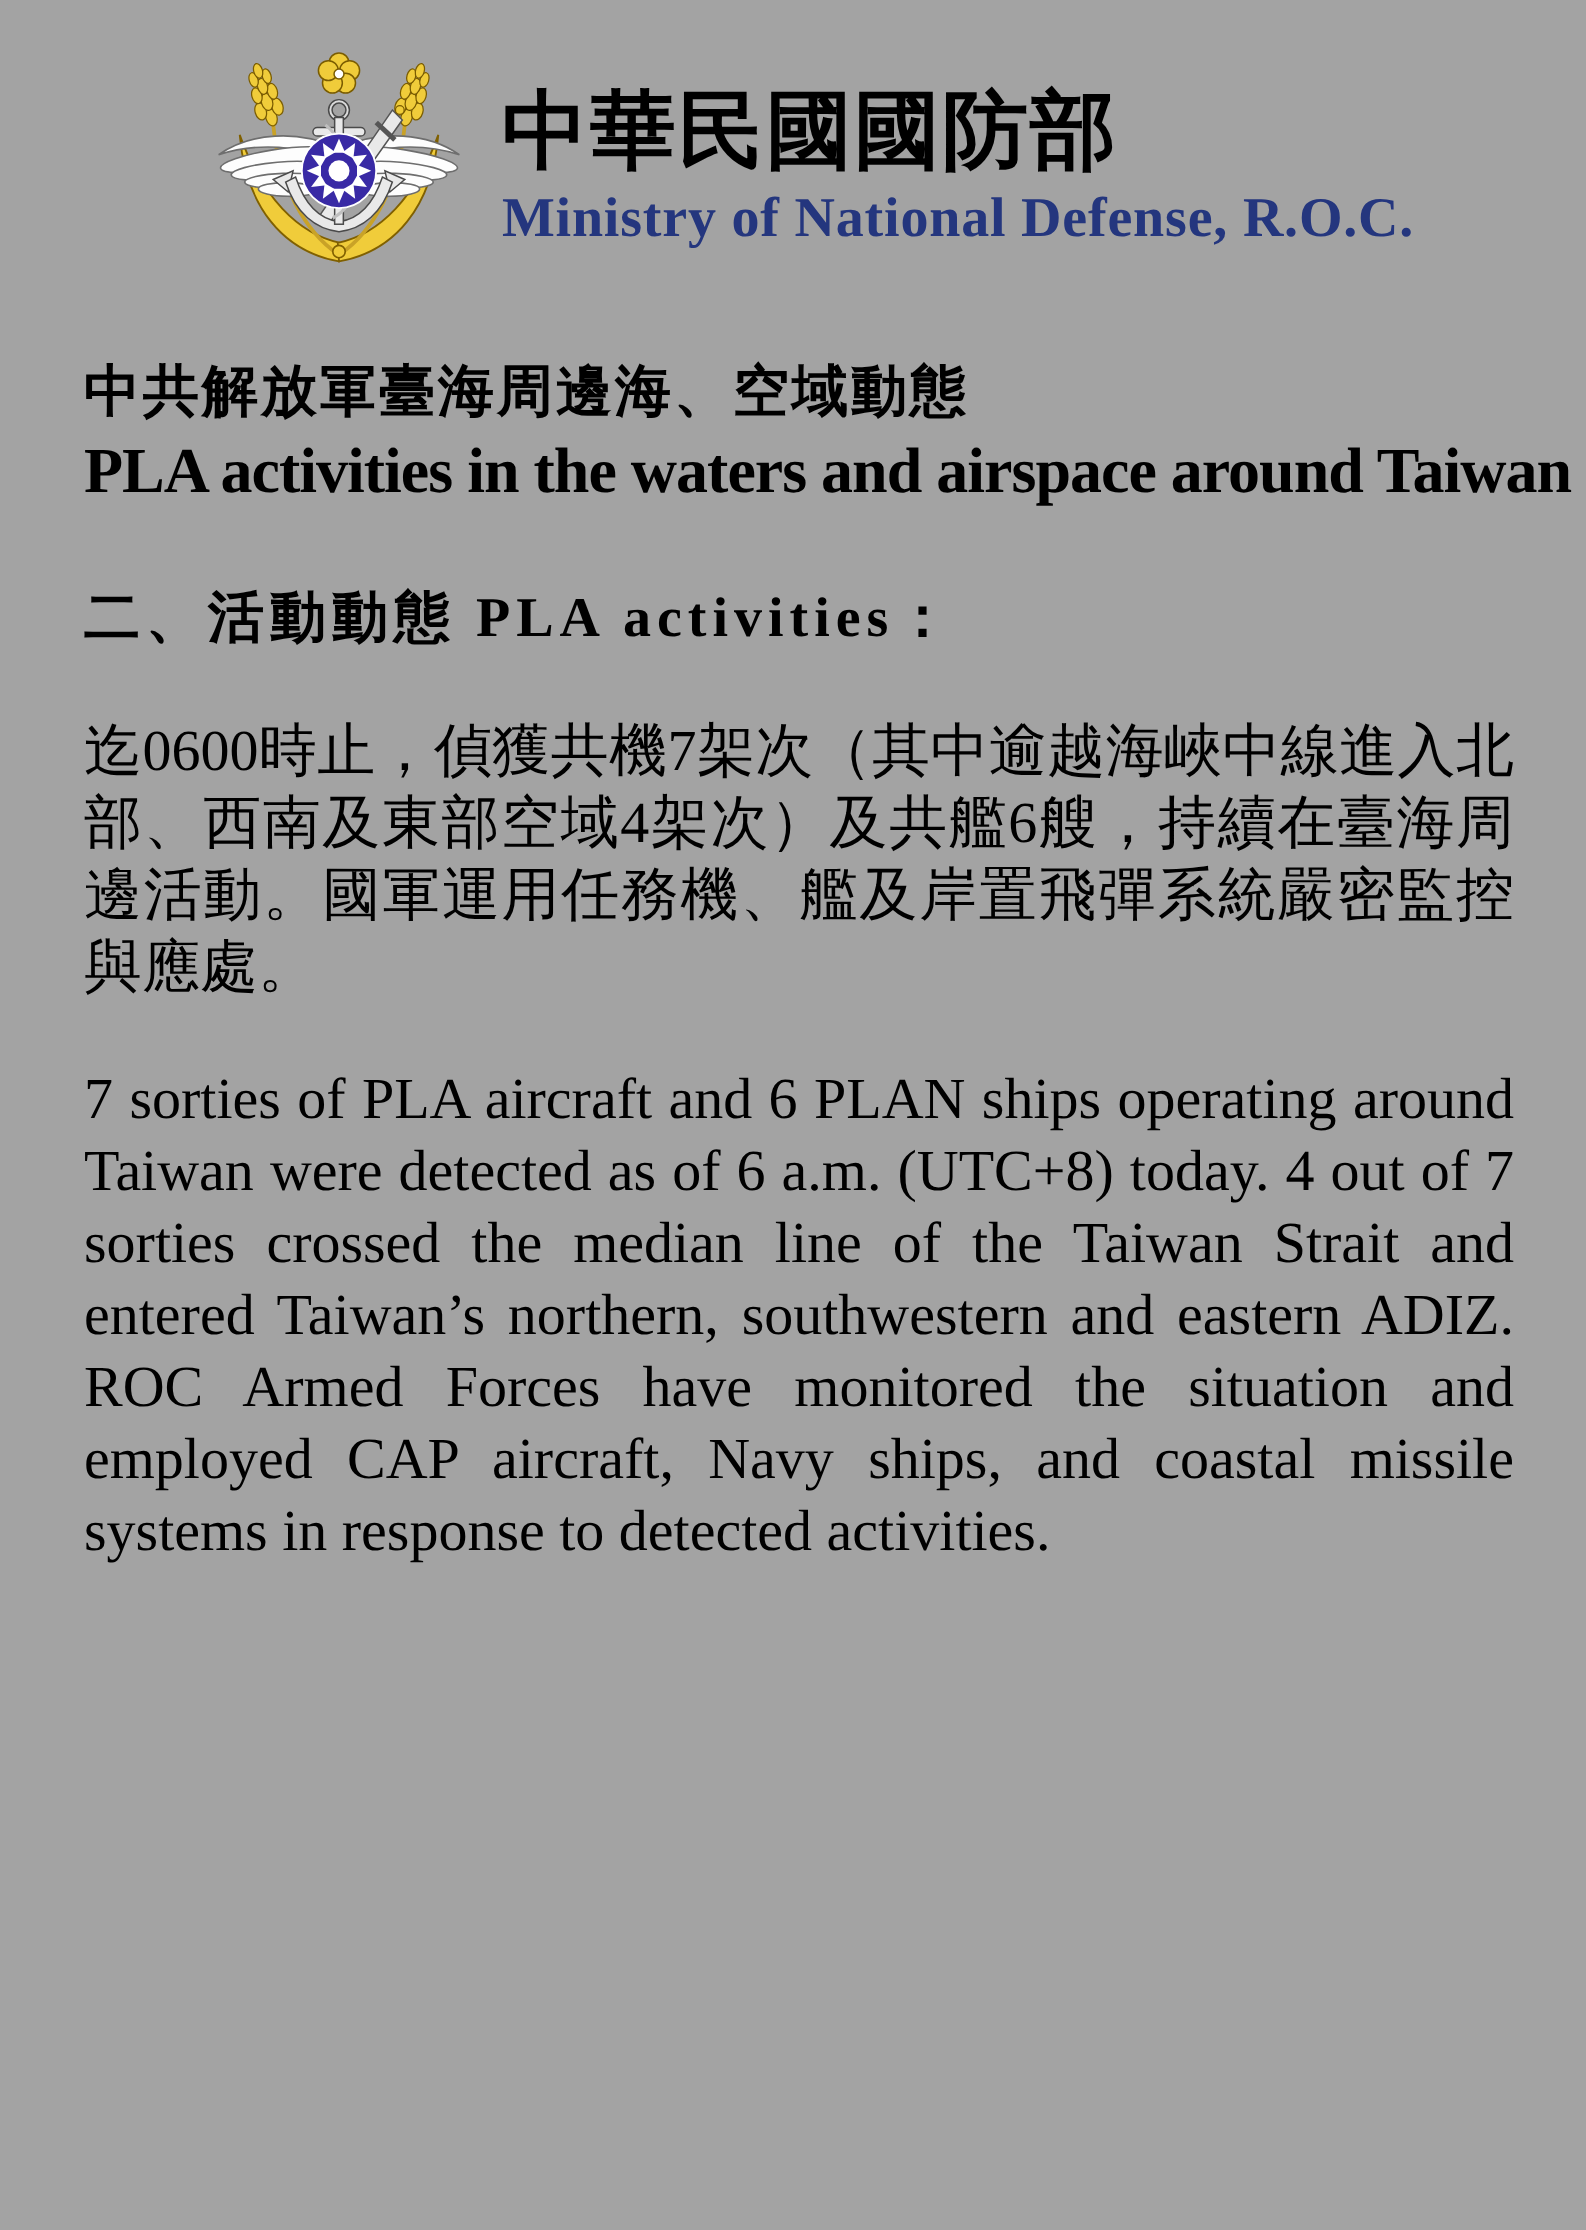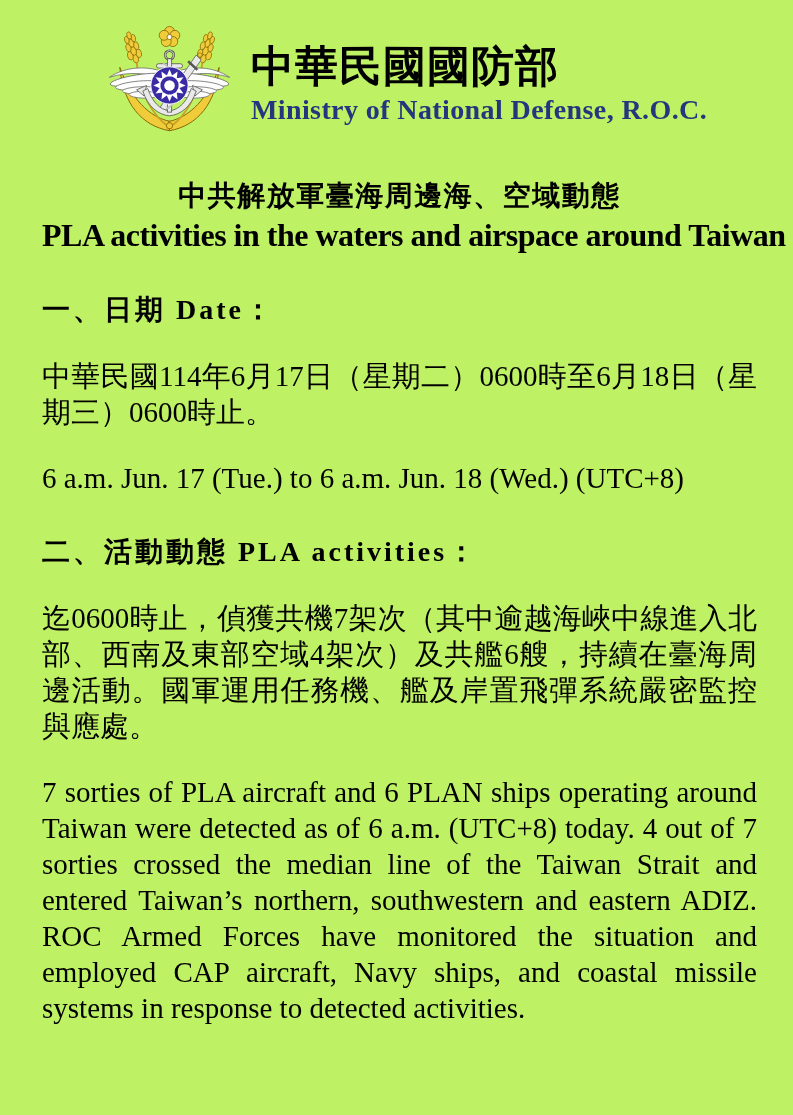--- a/index.html
+++ b/index.html
@@ -1,20 +1,20 @@
 <!DOCTYPE html>
 <html><head>
 <meta charset="utf-8">
 <style>
   html,body { margin:0; padding:0; background:#ffffff; }
   .page {
     position:relative;
     width:793px; height:1115px;
     margin:0 auto;
-    background:#bef264;
+    background:#a3a3a3;
     box-sizing:border-box;
     padding:24px 36px 0 42px;
     font-family:"Liberation Serif", serif;
     color:#000;
     overflow:hidden;
   }
   
   .masthead {
     display:flex; align-items:center; justify-content:center;
     gap:10px; margin-left:6px;
@@ -26,21 +26,21 @@
     letter-spacing:1px; white-space:nowrap;
   }
   .org-en {
     font-size:28px; font-weight:700; letter-spacing:0.4px;
     margin-top:4px; white-space:nowrap;
   }
   
   .release { margin-top:8px; margin-left:300px; font-size:28px; line-height:34px; }
   .release div { white-space:nowrap; }
   
-  .doc-title { text-align:center; margin-top:32px; font-weight:700; }
+  .doc-title { text-align:left; margin-top:32px; font-weight:700; }
   .doc-title .t-zh { font-size:28px; letter-spacing:1.5px; }
   .doc-title .t-en { font-size:32px; letter-spacing:-0.5px; margin-top:2px; white-space:nowrap; }
   
   h2.sec-heading {
     font-size:28px; font-weight:700; letter-spacing:3px;
     margin:38px 0 0 0; line-height:36px;
   }
   p.body-zh, p.body-en {
     font-size:29px; line-height:36px;
     text-align:justify;
@@ -150,25 +150,20 @@
   </header>
 
   <div class="release">
   </div>
 
   <div class="doc-title">
     <div class="t-zh">中共解放軍臺海周邊海、空域動態</div>
     <div class="t-en">PLA activities in the waters and airspace around Taiwan</div>
   </div>
 
-  <section>
-    <h2 class="sec-heading">一、日期 Date：</h2>
-    <p class="body-zh">中華民國114年6月17日（星期二）0600時至6月18日（星期三）0600時止。</p>
-    <p class="body-en one-line">6 a.m. Jun. 17 (Tue.) to 6 a.m. Jun. 18 (Wed.) (UTC+8)</p>
-  </section>
 
   <section>
     <h2 class="sec-heading">二、活動動態 PLA activities：</h2>
     <p class="body-zh">迄0600時止，偵獲共機7架次（其中逾越海峽中線進入北部、西南及東部空域4架次）及共艦6艘，持續在臺海周邊活動。國軍運用任務機、艦及岸置飛彈系統嚴密監控與應處。</p>
     <p class="body-en">7 sorties of PLA aircraft and 6 PLAN ships operating around Taiwan were detected as of 6 a.m. (UTC+8) today. 4 out of 7 sorties crossed the median line of the Taiwan Strait and entered Taiwan’s northern, southwestern and eastern ADIZ. ROC Armed Forces have monitored the situation and employed CAP aircraft, Navy ships, and coastal missile systems in response to detected activities.</p>
   </section>
 
 </div>
 
 </body></html>

